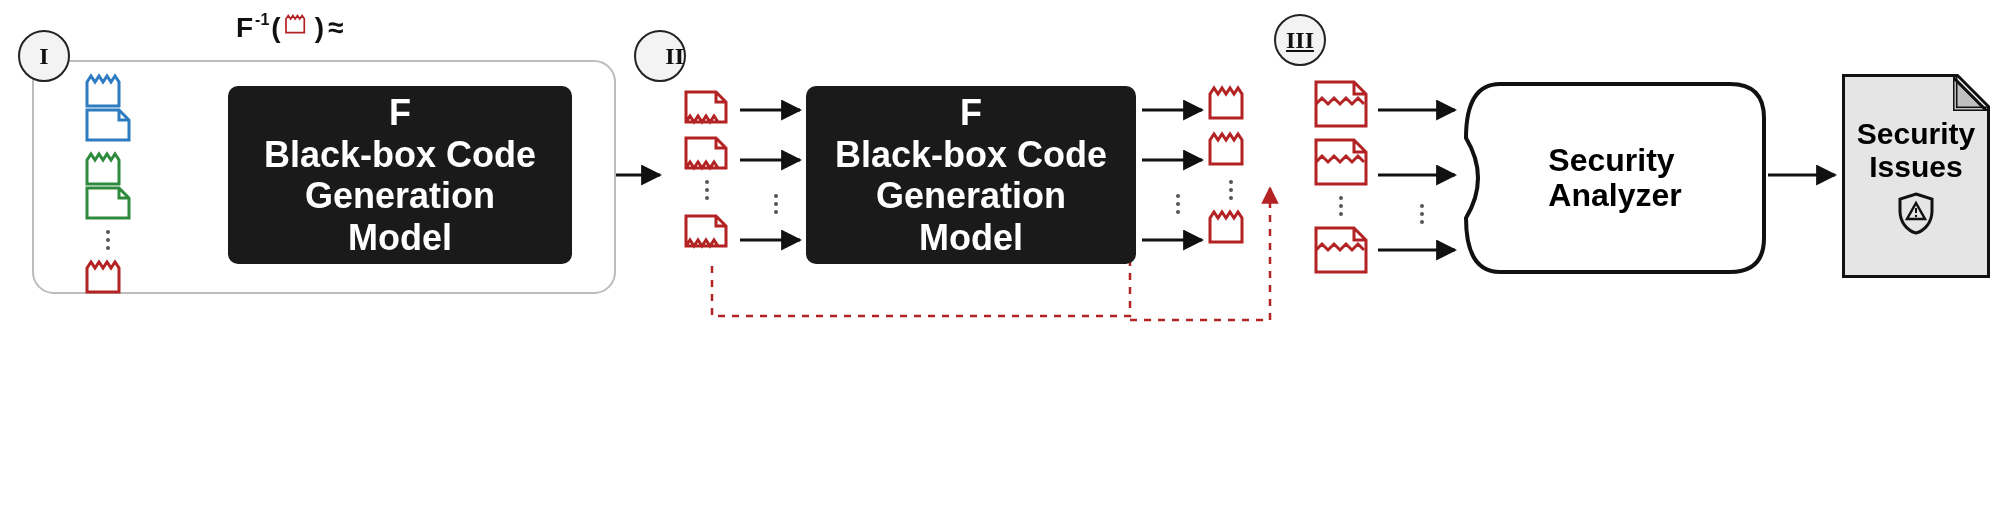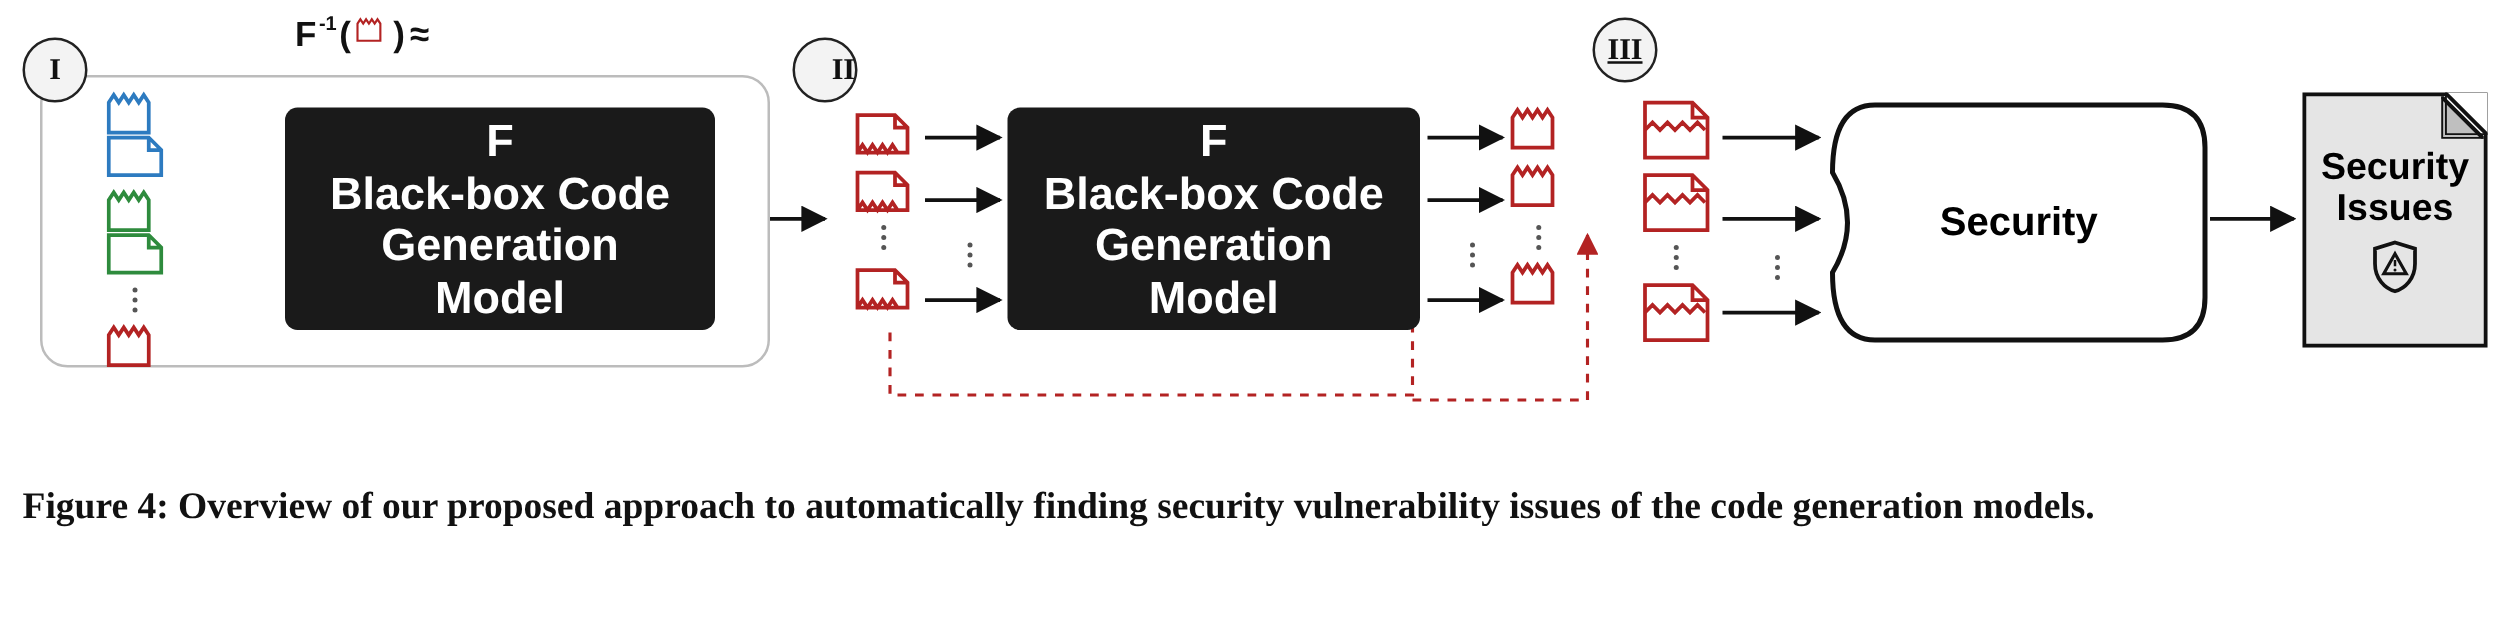--- a/index.html
+++ b/index.html
@@ -319,20 +319,21 @@
       <div class="dot"></div>
       <div class="dot"></div>
     </div>
 
   <svg style="position:absolute; left:1460px; top:78px;" width="310" height="200" viewBox="0 0 310 200">
     <path d="M 40 6 Q 6 6 6 60 Q 30 100 6 140 Q 6 194 40 194 L 270 194 Q 304 194 304 160 L 304 40 Q 304 6 270 6 Z" fill="#fff" stroke="#111" stroke-width="4"></path>
   </svg>
   <div style="position:absolute; left:1460px; top:78px; width:310px; height:200px; display:flex; align-items:center; justify-content:center;">
     <div class="analyzer-text">
       <div>Security</div>
+      <div>Analyzer</div>
     </div>
   </div>
 
   <div class="issues-box" style="left:1842px; top:74px; width:148px; height:204px;">
     <svg class="fold" viewBox="0 0 34 34">
       <polygon points="0,0 34,34 0,34" fill="#bfbfbf" stroke="#111" stroke-width="3"></polygon>
       <polygon points="0,0 34,0 34,34" fill="#fff"></polygon>
       <line x1="0" y1="0" x2="34" y2="34" stroke="#111" stroke-width="3"></line>
     </svg>
     <div class="issues-text">
@@ -347,15 +348,14 @@
     </svg>
   </div>
 
   <svg style="position:absolute; left:1956px; top:74px;" width="34" height="34">
     <polygon points="0,0 34,0 34,34" fill="#fff"></polygon>
     <line x1="0" y1="0" x2="34" y2="34" stroke="#111" stroke-width="3"></line>
     <line x1="0" y1="0" x2="0" y2="34" stroke="#111" stroke-width="3"></line>
     <line x1="0" y1="34" x2="34" y2="34" stroke="#111" stroke-width="3"></line>
   </svg>
 
-  <div class="caption">Figure 4: Overview of our proposed approach to automatically finding security vulnerability issues of the code generation models.</div>
 
 </div>
 
 </body></html>

